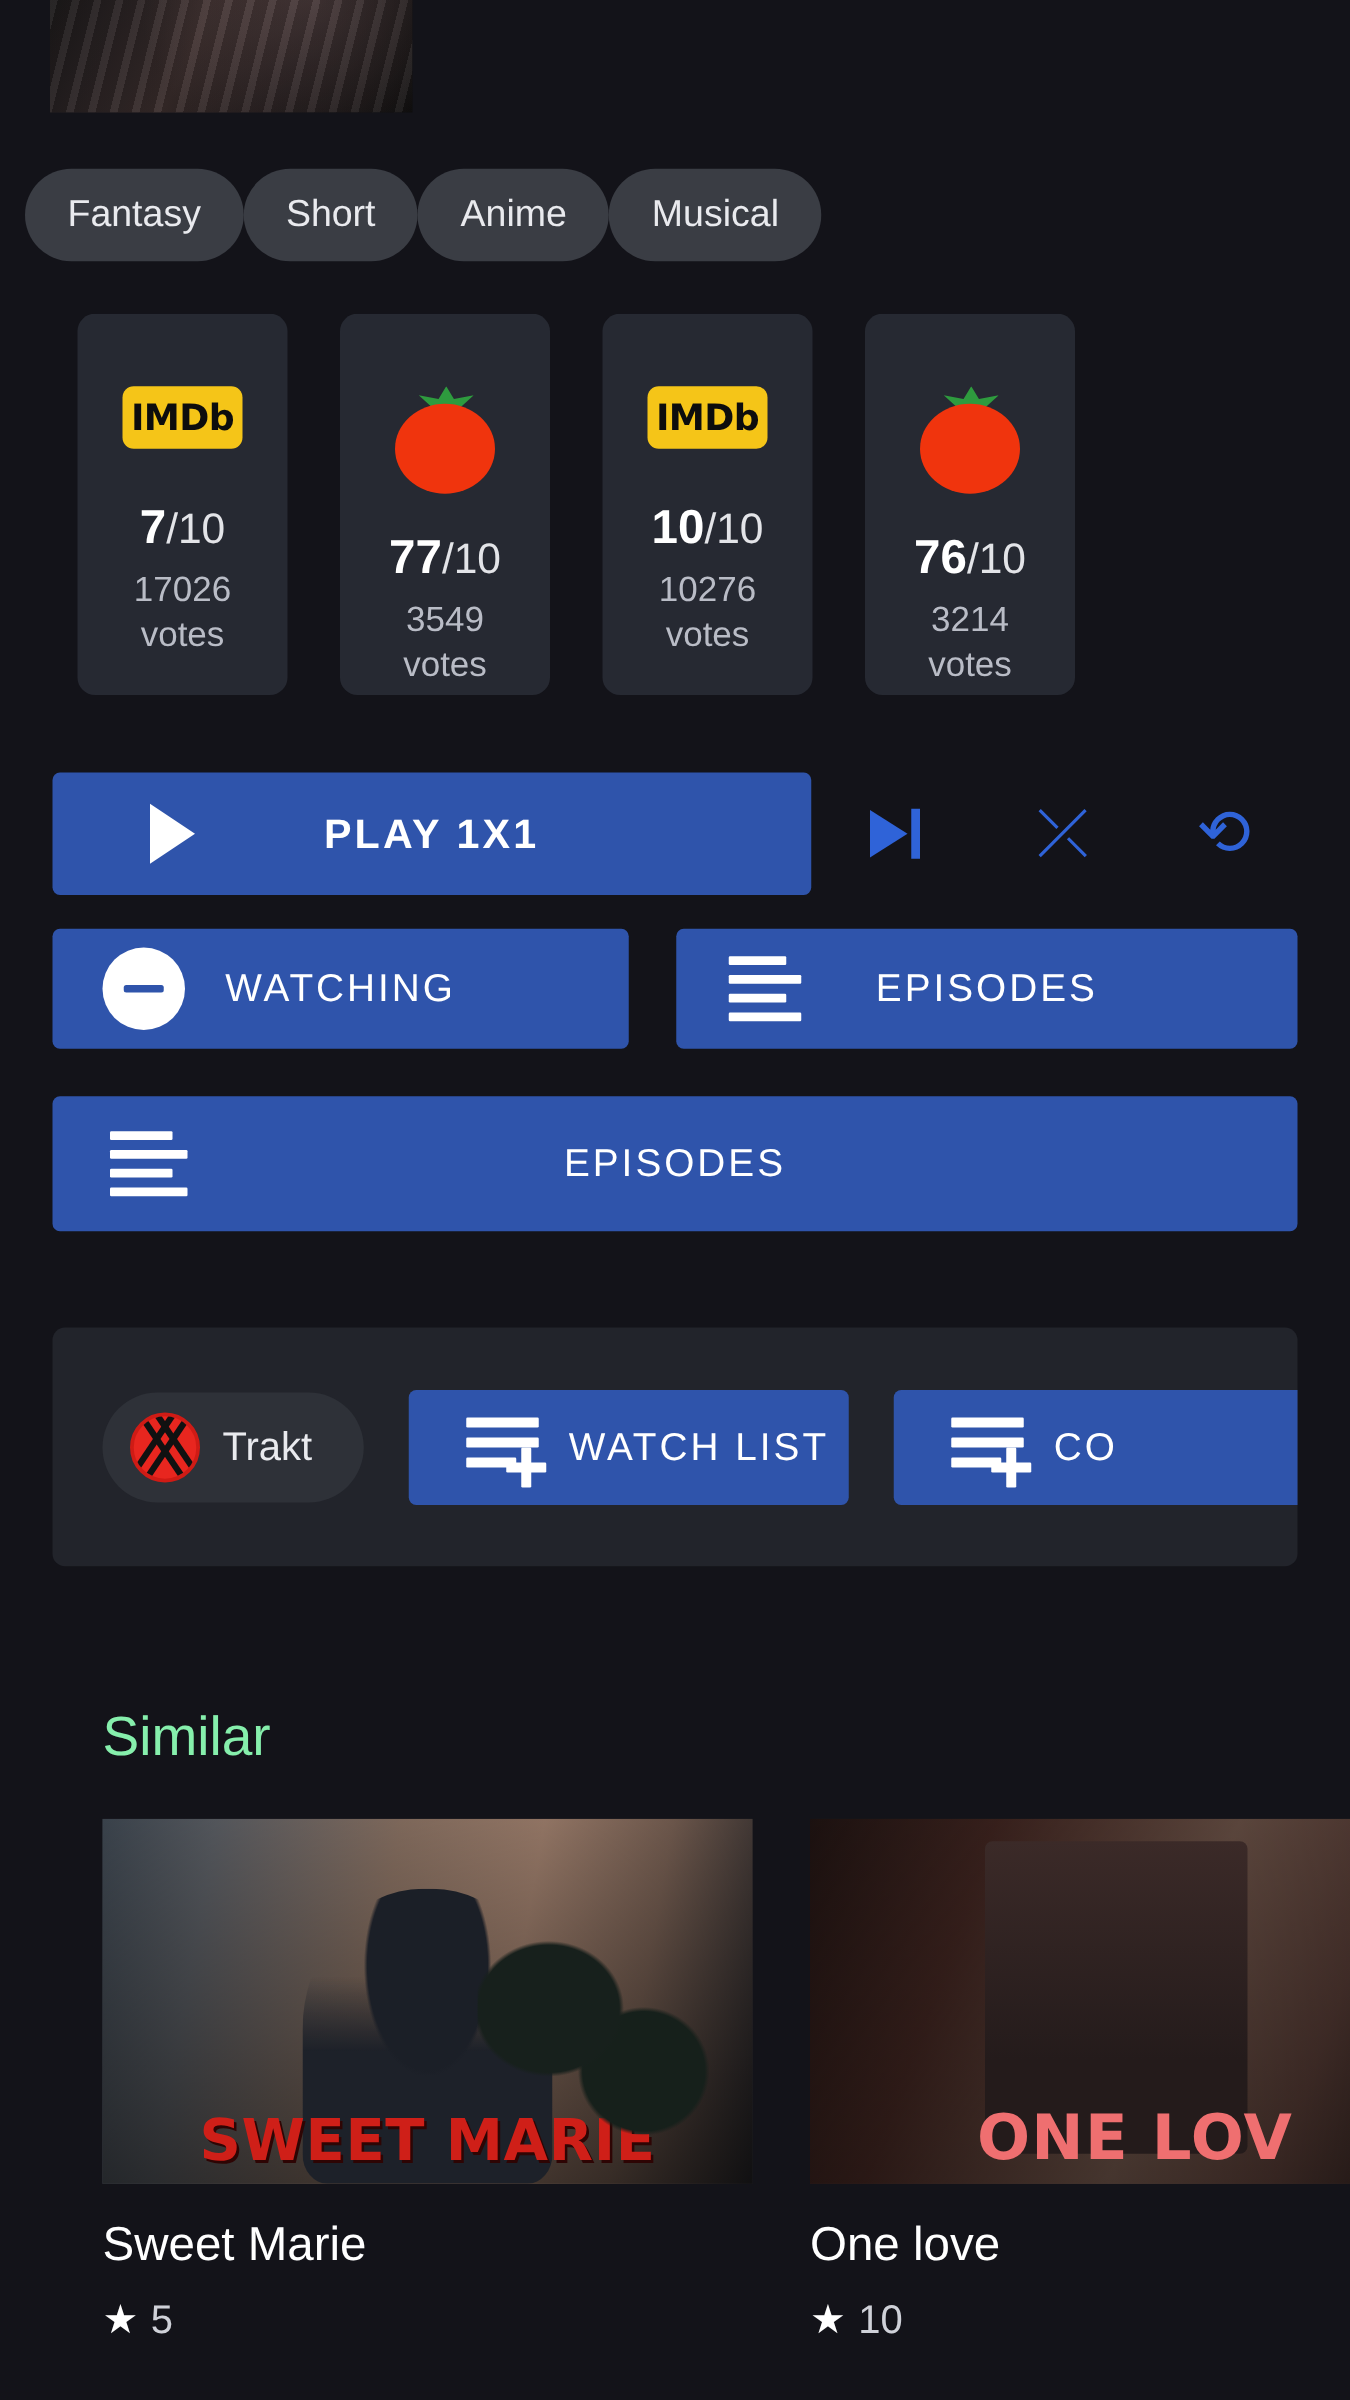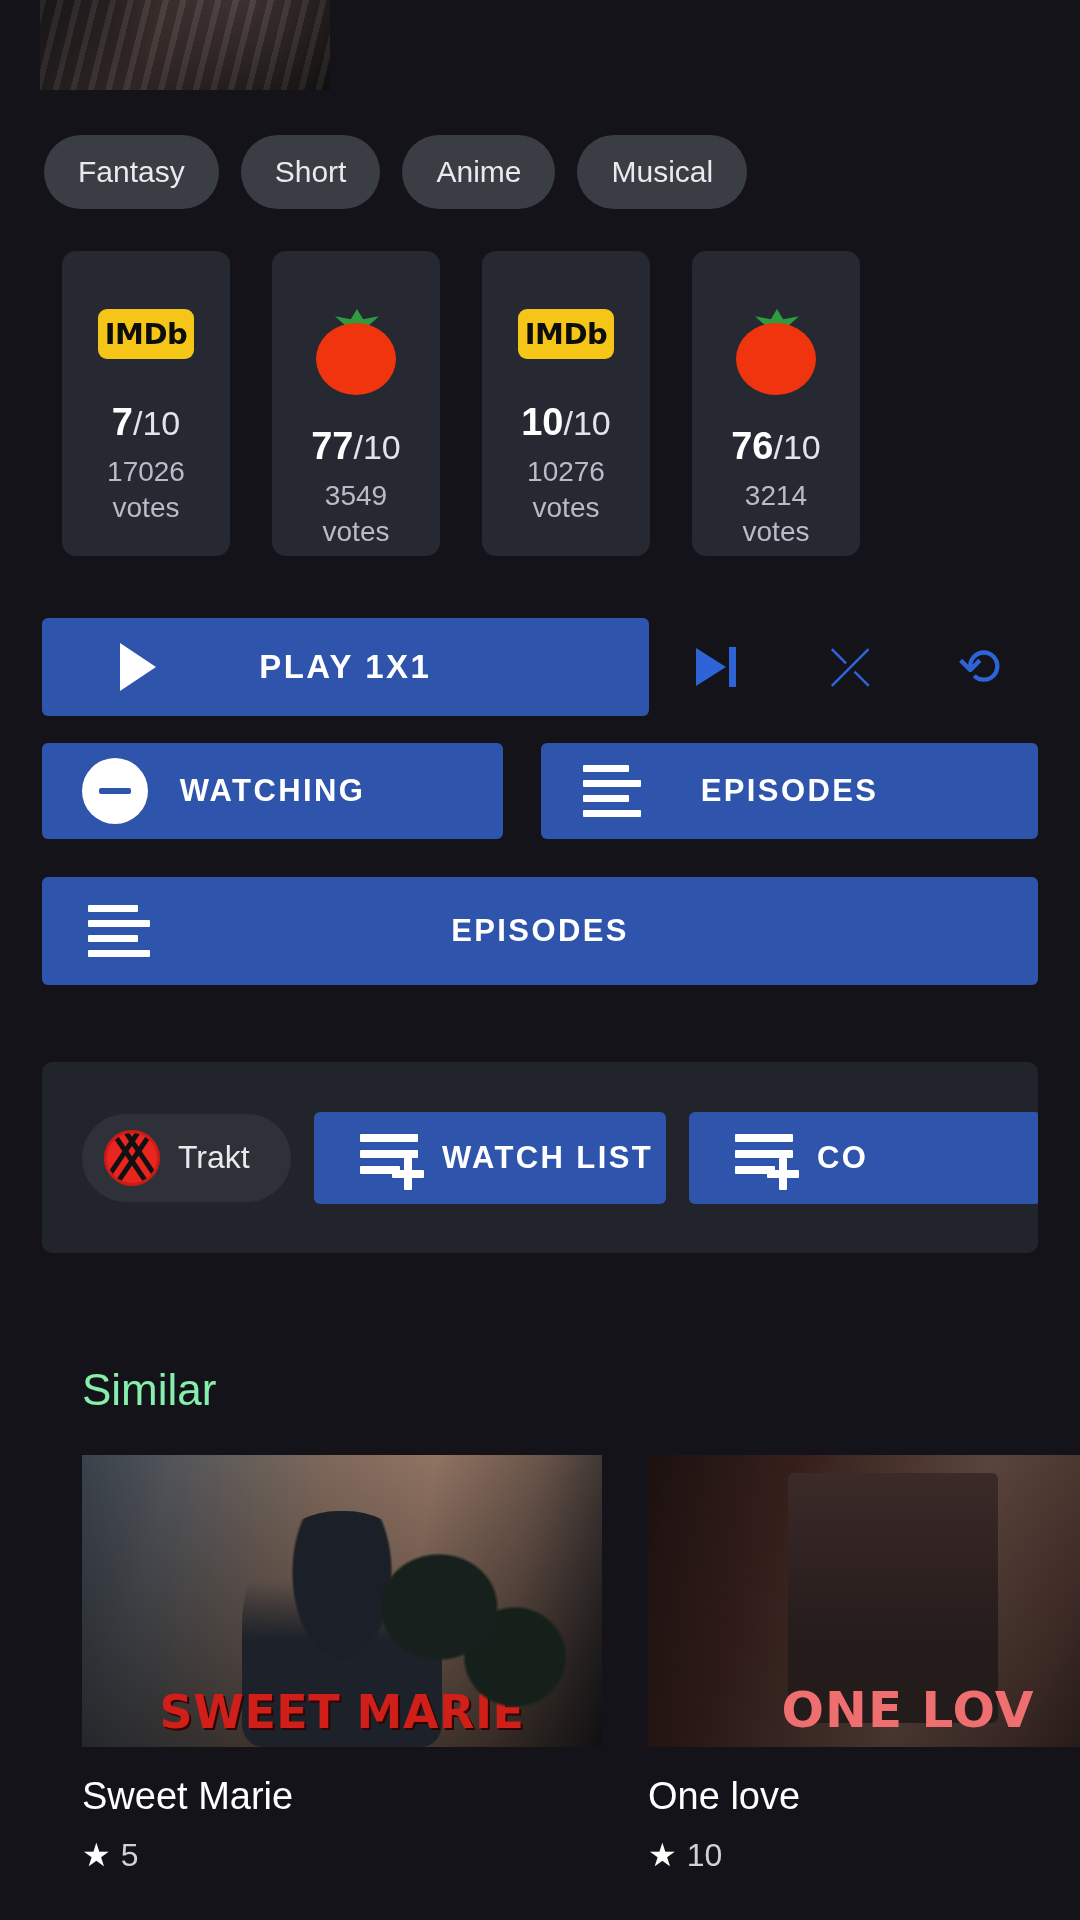--- a/index.html
+++ b/index.html
@@ -31,21 +31,21 @@
     font-weight: 900; font-size: 52px; letter-spacing: 1px;
     color: #d81e17; z-index: 3;
     text-shadow: 2px 2px 0 #450603;
     -webkit-text-stroke: 1px #7d0d09;
   }
 
   
   .chips {
     position: absolute; left: 0; top: 131px;
     width: 1080px; height: 82px;
-    display: flex; gap: 22px; padding-left: 44px;
+    display: flex; padding-left: 20px;
     overflow: hidden; align-items: center;
   }
   .chip {
     flex: 0 0 auto; height: 74px;
     padding: 0 34px; border-radius: 38px;
     background: #3a3d44;
     display: flex; align-items: center; justify-content: center;
     color: #e9eaee; font-size: 30px; white-space: nowrap;
   }
 
@@ -125,21 +125,21 @@
   .ic-refresh { font-size: 52px; color: #2f63d8; line-height: 1; transform: scaleX(-1); }
 
   
   .act-row {
     position: absolute; left: 42px; top: 743px;
     width: 996px; height: 96px; display: flex; gap: 38px;
   }
   .btn {
     border-radius: 6px; background: #2f54ab;
     display: flex; align-items: center; position: relative;
-    color: #fff; font-size: 31px; font-weight: 700; letter-spacing: 2.4px;
+    color: #fff; font-size: 31px; font-weight: 400; letter-spacing: 2.4px;
   }
   .btn-watching { width: 461px; height: 96px; }
   .btn-trailers { width: 497px; height: 96px; }
   .btn-episodes {
     position: absolute; left: 42px; top: 877px;
     width: 996px; height: 108px;
   }
   .minus-circle {
     position: absolute; left: 40px;
     width: 66px; height: 66px; border-radius: 50%;
@@ -149,21 +149,21 @@
   .minus-circle i { width: 32px; height: 6px; background: #2f54ab; border-radius: 2px; display: block; }
   .list-icon { position: absolute; display: flex; flex-direction: column; gap: 8px; }
   .list-icon span { display: block; height: 7px; background: #fff; border-radius: 1px; }
   .btn .center-lbl { width: 100%; text-align: center; }
 
   
   .trakt-panel {
     position: absolute; left: 42px; top: 1062px;
     width: 996px; height: 191px;
     background: #22242b; border-radius: 10px;
-    display: flex; align-items: center; padding-left: 40px; gap: 23px;
+    display: flex; align-items: center; padding-left: 40px; gap: 36px;
     overflow: hidden;
   }
   .trakt-chip {
     flex: 0 0 auto; width: 209px; height: 88px; border-radius: 44px;
     background: #2e3138; display: flex; align-items: center; gap: 18px;
     padding-left: 22px;
   }
   .trakt-logo {
     width: 56px; height: 56px; border-radius: 50%;
     background: #e8261f; border: 3px solid #cf1b15;

